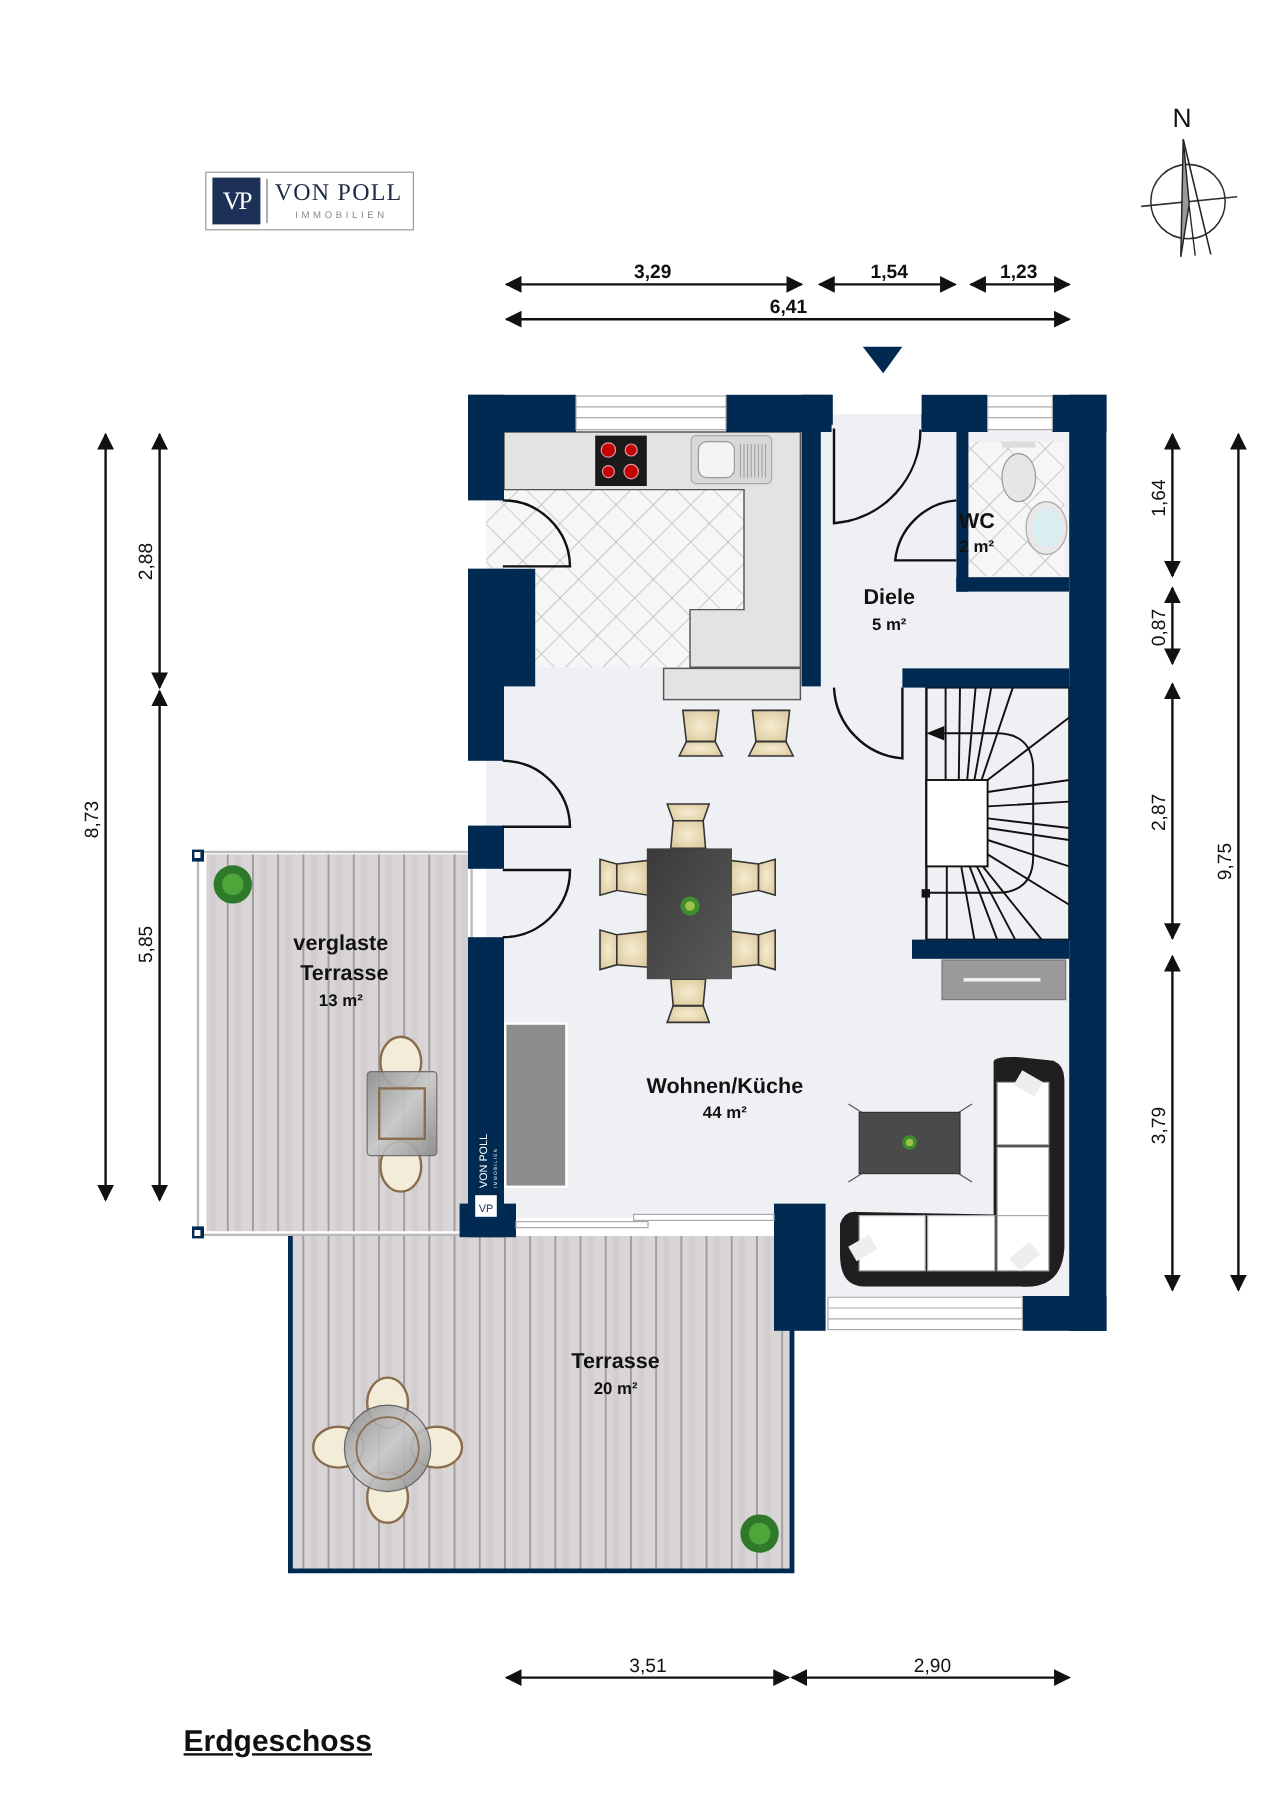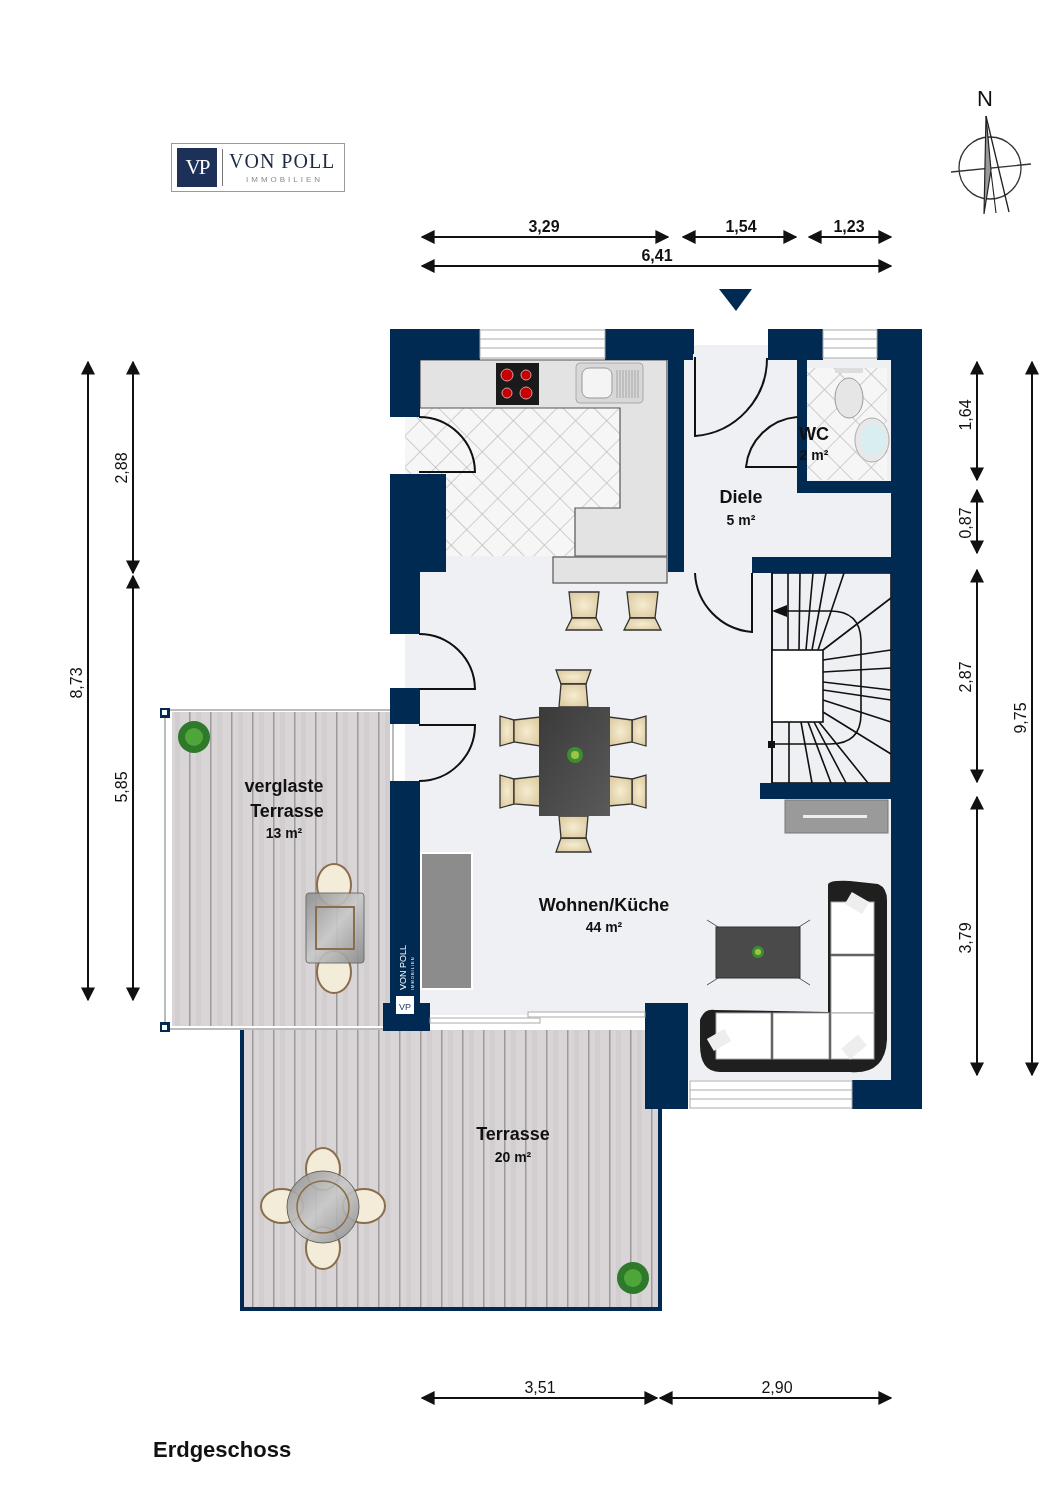--- a/index.html
+++ b/index.html
@@ -4,21 +4,21 @@
 <style>
   html, body { margin:0; padding:0; background:#ffffff; }
   body { width:1060px; height:1500px; position:relative; overflow:hidden; font-family:"Liberation Sans", sans-serif; }
   .abs { position:absolute; }
   svg text { font-family:"Liberation Sans", sans-serif; }
   .logo { left:171px; top:143px; width:174px; height:49px; border:1px solid #9a9a9a; background:#fff; box-sizing:border-box; }
   .logo .mark { position:absolute; left:5px; top:4px; width:40px; height:39px; background:#1d3158; color:#fff; font-family:"Liberation Serif", serif; font-size:21px; line-height:39px; text-align:center; letter-spacing:-2px; }
   .logo .sep { position:absolute; left:50px; top:5px; width:1px; height:37px; background:#777; }
   .logo .name { position:absolute; left:57px; top:6px; font-family:"Liberation Serif", serif; font-size:20px; color:#1d2a44; letter-spacing:1px; }
   .logo .sub { position:absolute; left:74px; top:31px; font-family:"Liberation Sans", sans-serif; font-size:8px; color:#8a8a8a; letter-spacing:3px; }
-  .floor-title { left:153px; top:1437px; font-size:22px; font-weight:bold; color:#111; }
+  .floor-title { left:153px; top:1437px; font-size:25px; font-weight:bold; color:#111;text-decoration:underline; }
 </style>
 </head>
 <body>
 
 <div class="abs logo">
   <div class="mark">VP</div>
   <div class="sep"></div>
   <div class="name">VON POLL</div>
   <div class="sub">IMMOBILIEN</div>
 </div>

